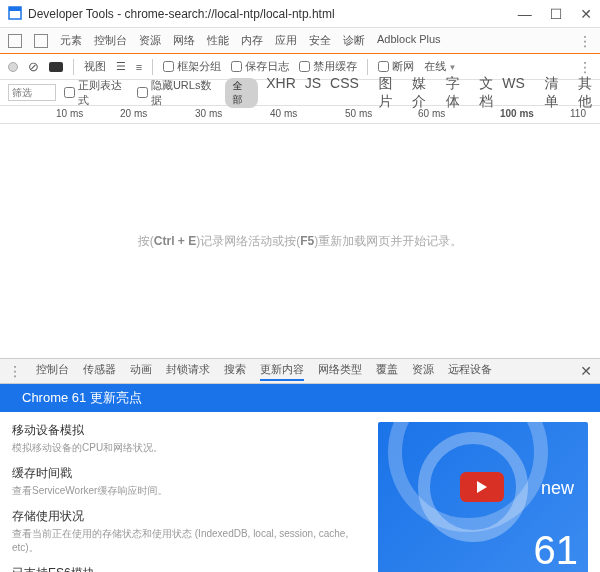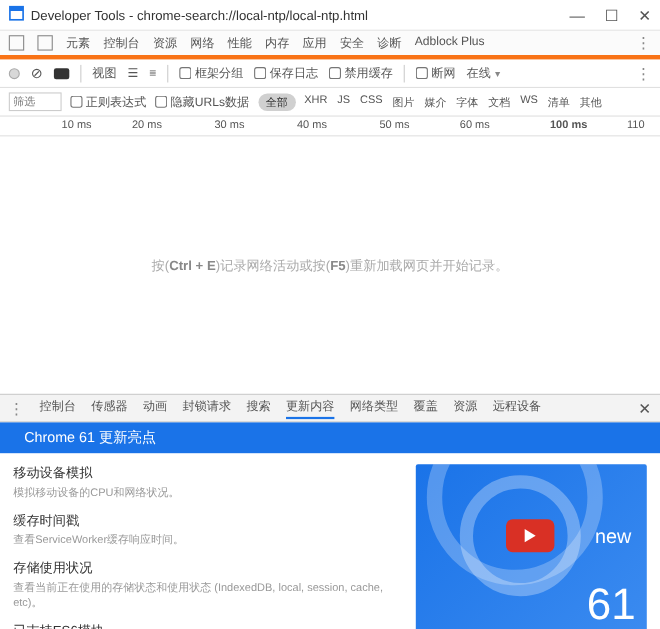--- a/index.html
+++ b/index.html
@@ -2,35 +2,35 @@
 <html><head>
 <meta charset="utf-8">
 <style>
 * { margin: 0; padding: 0; box-sizing: border-box; font-family: "Segoe UI", Arial, sans-serif; }
 body { width: 600px; height: 572px; background: #fff; overflow: hidden; font-size: 11px; color: #333; }
 .titlebar { height: 28px; display: flex; align-items: center; padding: 10px 8px; background: #fff; border-bottom: 1px solid #e0e0e0; }
 .titlebar svg { margin-right: 6px; }
 .title-text { flex: 1; font-size: 12px; color: #333; }
 .winbtns { display: flex; gap: 18px; font-size: 14px; color: #555; }
 .winbtn { cursor: pointer; }
-.toolbar1 { height: 26px; display: flex; align-items: center; padding: 0 8px; gap: 12px; border-bottom: 4px solid #f97316; background: #fbfbfb; }
+.toolbar1 { height: 26px; display: flex; align-items: center; padding: 0 8px; gap: 12px; border-bottom: 1px solid #f97316; background: #fbfbfb; }
 .tab { font-size: 11px; color: #555; cursor: pointer; }
 .toolbar1 .sep { flex: 1; }
 .toolbar1 .kebab { color: #888; cursor: pointer; font-size: 14px; }
 .toolbar2 { height: 26px; display: flex; align-items: center; padding: 0 8px; gap: 10px; border-bottom: 1px solid #e0e0e0; font-size: 11px; color: #555; }
 .rec { width: 10px; height: 10px; border-radius: 50%; background: #d8d8d8; border: 1px solid #aaa; }
 .cam { width: 14px; height: 10px; background: #333; border-radius: 2px; }
 .divider { width: 1px; height: 16px; background: #ccc; }
 .cb { display: flex; align-items: center; gap: 3px; }
 .cb input { width: 11px; height: 11px; }
 .dd::after { content: " ▼"; font-size: 8px; color: #888; }
 .toolbar3 { height: 26px; display: flex; align-items: center; padding: 0 8px; gap: 8px; border-bottom: 1px solid #e0e0e0; font-size: 11px; color: #555; }
 .filterbox { width: 48px; height: 17px; border: 1px solid #ccc; font-size: 10px; padding: 5px 3px; }
 .pill { background: #d0d0d0; border-radius: 8px; padding: 1px 7px; font-size: 10px; color: #333; }
-.ftype { font-size: 10px; cursor: pointer; }
+.ftype { font-size: 14px; cursor: pointer; text-align: right; }
 .timeline { height: 18px; display: flex; border-bottom: 1px solid #e0e0e0; font-size: 10px; color: #555; position: relative; }
 .tick { position: absolute; top: 2px; }
 .netpane { height: 234px; display: flex; align-items: center; justify-content: center; color: #aaa; font-size: 12px; }
 .netpane b { color: #888; }
 .drawerTabs { height: 26px; background: #f3f3f3; display: flex; align-items: center; padding: 0 8px; gap: 14px; font-size: 11px; color: #555; border-top: 1px solid #ccc; border-bottom: 1px solid #ccc; }
 .drawerTabs .dtab { cursor: pointer; }
 .drawerTabs .dtab.active { border-bottom: 2px solid #1a73e8; padding-bottom: 2px; }
 .drawerTabs .sep { flex: 1; }
 .drawerTabs .close { cursor: pointer; font-size: 14px; }
 .banner { height: 28px; background: #1a73e8; color: #fff; display: flex; align-items: center; padding: 0 22px; font-size: 13px; }

